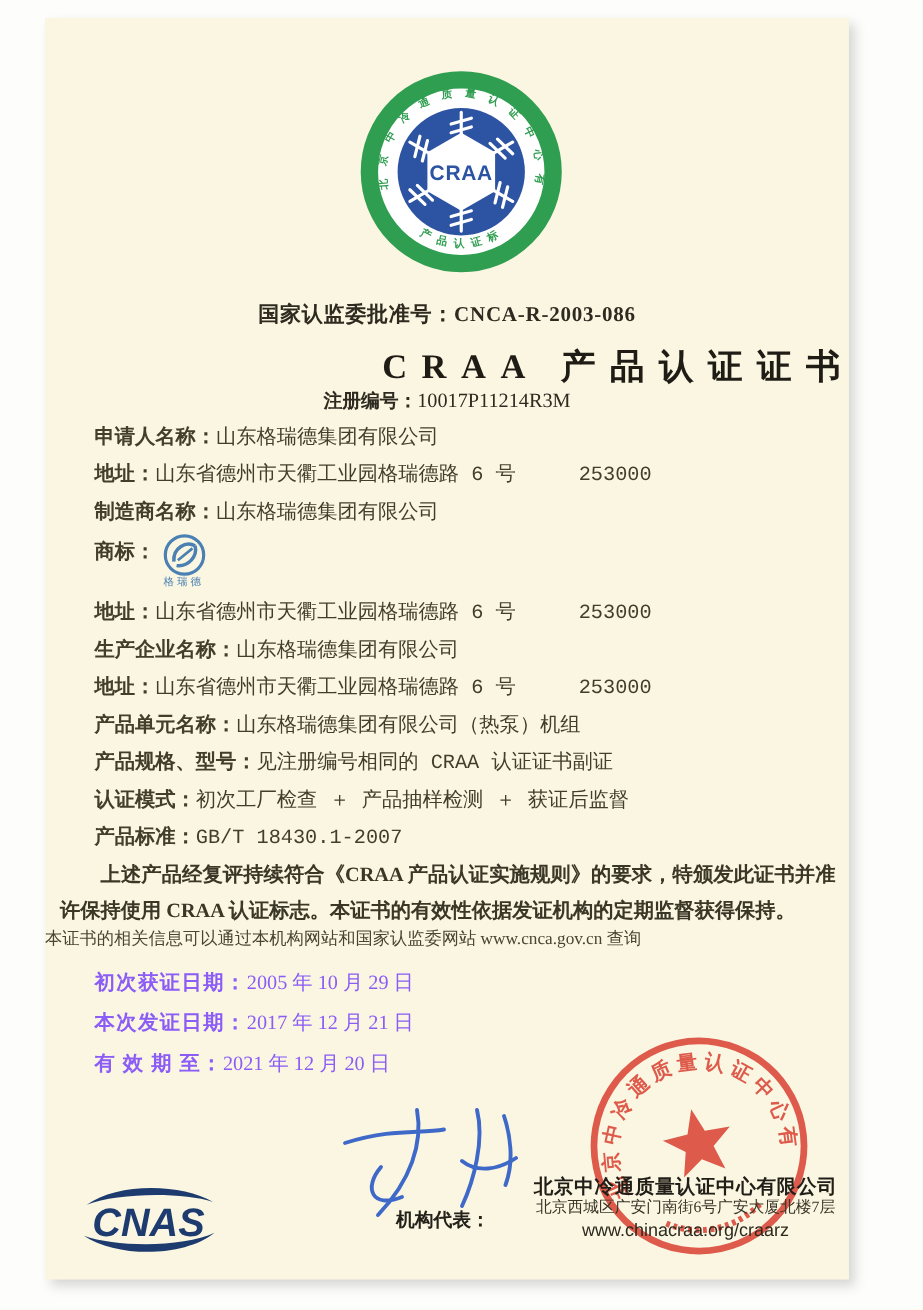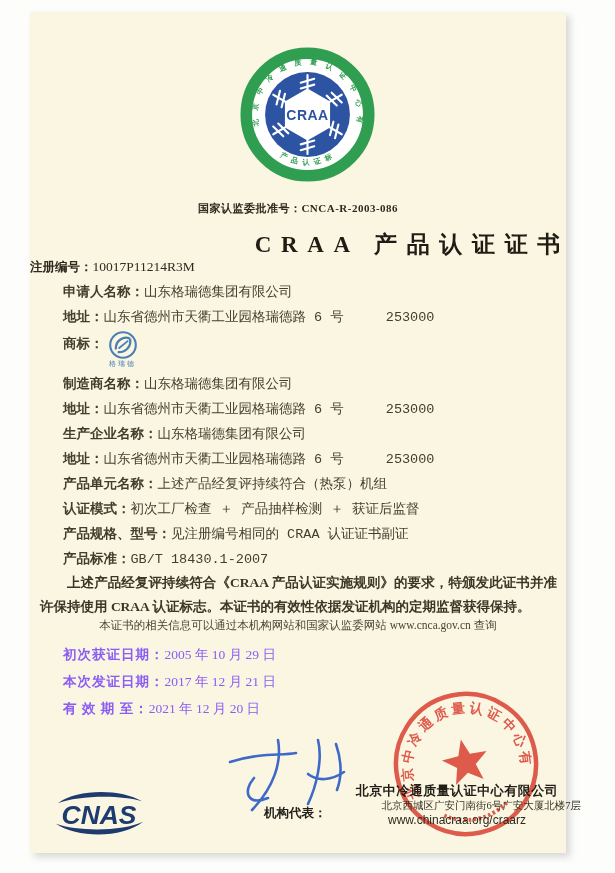--- a/index.html
+++ b/index.html
@@ -7,50 +7,50 @@
     width:615px;height:873px;background:#fdfdfc;position:relative;overflow:hidden;
     font-family:"Liberation Serif","DejaVu Serif",serif;
   }
   .page{
     position:absolute;left:30px;top:12px;width:536px;height:841px;
     background:#faf6e1;box-shadow:4px 4px 7px rgba(120,120,115,.28);
   }
   
   .badge{position:absolute;left:210px;top:35px;width:135px;height:135px;}
   .approval-line{position:absolute;left:0;top:189px;width:100%;text-align:center;
-    font-size:11px;font-weight:bold;color:#2e2a20;letter-spacing:.5px;}
+    font-size:14px;font-weight:bold;color:#2e2a20;letter-spacing:.5px;}
   .cert-title{position:absolute;left:0;top:213px;width:100%;margin:4px;text-align:right;
     font-size:23px;font-weight:bold;color:#1f1c15;letter-spacing:.42em;text-indent:.42em;}
-  .reg-line{position:absolute;left:0;top:247px;width:100%;
+  .reg-line{position:absolute;left:0;top:247px;width:100%;text-align:center;
     font-size:12.5px;font-weight:bold;color:#2e2a20;}
   .reg-line .num{font-weight:normal;font-size:13.5px;}
   
   .fields{position:absolute;left:33px;right:26px;top:268px;font-size:13.5px;color:#433e2b;font-family:Liberation Mono, monospace;}
   .frow{height:25px;line-height:25px;white-space:nowrap;}
   .frow .lbl{font-weight:bold;}
   .frow .postal{margin-left:42px;}
   .frow.tm{height:42px;display:flex;align-items:flex-start;}
   .frow.tm .lbl{line-height:30px;}
   .tm-wrap{display:inline-flex;flex-direction:column;align-items:center;margin-left:4px;}
   .tm-caption{font-size:7px;color:#4b80b4;letter-spacing:2px;line-height:8px;}
   
   .statement{position:absolute;left:10px;right:9px;top:559px;margin:0;
     font-size:13.5px;font-weight:bold;color:#3b3727;line-height:24px;
     text-indent:2em;text-align:justify;}
-  .info-line{position:absolute;left:0;top:606px;width:100%;text-align:center;
+  .info-line{position:absolute;left:0;top:606px;width:100%;
     font-size:11.5px;color:#4a4532;}
   
   .dates{position:absolute;left:33px;top:629px;font-size:13.5px;color:#8b5cf6;}
   .drow{height:27px;line-height:27px;}
   .drow .lbl{font-weight:bold;letter-spacing:1px;}
   
   .stamp{position:absolute;left:360px;top:676px;width:152px;height:152px;}
   .issuer{position:absolute;left:303px;top:771px;width:248px;text-align:center;color:#201e17;}
   .issuer .name{font-size:13px;font-weight:bold;line-height:16px;letter-spacing:.5px;}
-  .issuer .addr{font-size:10.5px;line-height:14px;color:#383527;text-align:right;}
+  .issuer .addr{font-size:10.5px;line-height:14px;color:#383527;}
   .issuer .web{font-size:12px;line-height:15px;color:#2c2a1f;
     font-family:"Liberation Sans","DejaVu Sans",sans-serif;}
   .cnas-logo{position:absolute;left:22px;top:776px;width:94px;height:50px;}
   .cnas-text{position:absolute;left:122px;top:773px;font-size:10px;line-height:13px;
     color:#33312a;font-family:"Liberation Sans","DejaVu Sans",sans-serif;}
   .signature{position:absolute;left:192px;top:720px;width:138px;height:100px;}
   .rep-label{position:absolute;left:234px;top:793px;font-size:12.5px;font-weight:bold;color:#23211a;}
 </style>
 </head>
 <body>
@@ -108,39 +108,39 @@
 
   <div class="approval-line"><span>国家认监委批准号：</span><span class="num">CNCA-R-2003-086</span></div>
 
   <h1 class="cert-title">CRAA 产品认证证书</h1>
 
   <div class="reg-line"><span>注册编号：</span><span class="num">10017P11214R3M</span></div>
 
   <div class="fields">
     <div class="frow"><span class="lbl">申请人名称：</span><span>山东格瑞德集团有限公司</span></div>
     <div class="frow"><span class="lbl">地址：</span><span>山东省德州市天衢工业园格瑞德路 6 号</span><span class="postal">253000</span></div>
+    <div class="frow"><span class="lbl">制造商名称：</span><span>山东格瑞德集团有限公司</span></div>
     <div class="frow tm">
       <span class="lbl">商标：</span>
       <span class="tm-wrap">
         <svg width="30" height="30" viewBox="0 0 34 34">
           <circle cx="17" cy="17" r="14.5" fill="none" stroke="#4b80b4" stroke-width="2.4"></circle>
           <path d="M9,22 C8,12 18,6 25,10" fill="none" stroke="#4b80b4" stroke-width="2.6"></path>
           <path d="M25,10 C27,18 20,26 11,25" fill="none" stroke="#4b80b4" stroke-width="2.6"></path>
           <line x1="12" y1="21" x2="23" y2="12" stroke="#4b80b4" stroke-width="2"></line>
         </svg>
         <span class="tm-caption">格瑞德</span>
       </span>
     </div>
-    <div class="frow"><span class="lbl">制造商名称：</span><span>山东格瑞德集团有限公司</span></div>
     <div class="frow"><span class="lbl">地址：</span><span>山东省德州市天衢工业园格瑞德路 6 号</span><span class="postal">253000</span></div>
     <div class="frow"><span class="lbl">生产企业名称：</span><span>山东格瑞德集团有限公司</span></div>
     <div class="frow"><span class="lbl">地址：</span><span>山东省德州市天衢工业园格瑞德路 6 号</span><span class="postal">253000</span></div>
-    <div class="frow"><span class="lbl">产品单元名称：</span><span>上述产品经复评持续符合（热泵）机组</span></div>
+    <div class="frow"><span class="lbl">产品单元名称：</span><span>山东格瑞德集团有限公司（热泵）机组</span></div>
+    <div class="frow"><span class="lbl">产品规格、型号：</span><span>见注册编号相同的 CRAA 认证证书副证</span></div>
     <div class="frow"><span class="lbl">认证模式：</span><span>初次工厂检查 ＋ 产品抽样检测 ＋ 获证后监督</span></div>
-    <div class="frow"><span class="lbl">产品规格、型号：</span><span>见注册编号相同的 CRAA 认证证书副证</span></div>
     <div class="frow"><span class="lbl">产品标准：</span><span>GB/T 18430.1-2007</span></div>
   </div>
 
   <p class="statement">上述产品经复评持续符合《CRAA 产品认证实施规则》的要求，特颁发此证书并准许保持使用 CRAA 认证标志。本证书的有效性依据发证机构的定期监督获得保持。</p>
 
   <div class="info-line">本证书的相关信息可以通过本机构网站和国家认监委网站 www.cnca.gov.cn 查询</div>
 
   <div class="dates">
     <div class="drow"><span class="lbl">初次获证日期：</span><span>2005 年 10 月 29 日</span></div>
     <div class="drow"><span class="lbl">本次发证日期：</span><span>2017 年 12 月 21 日</span></div>

